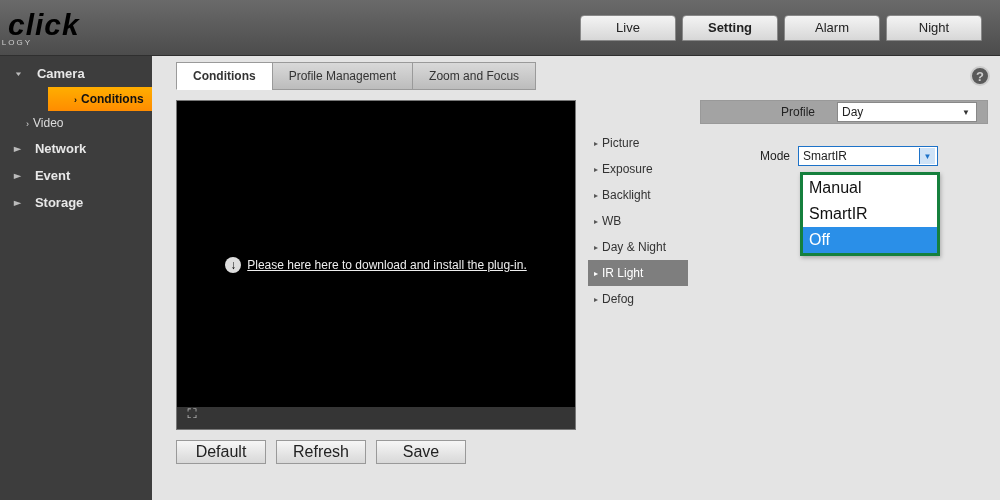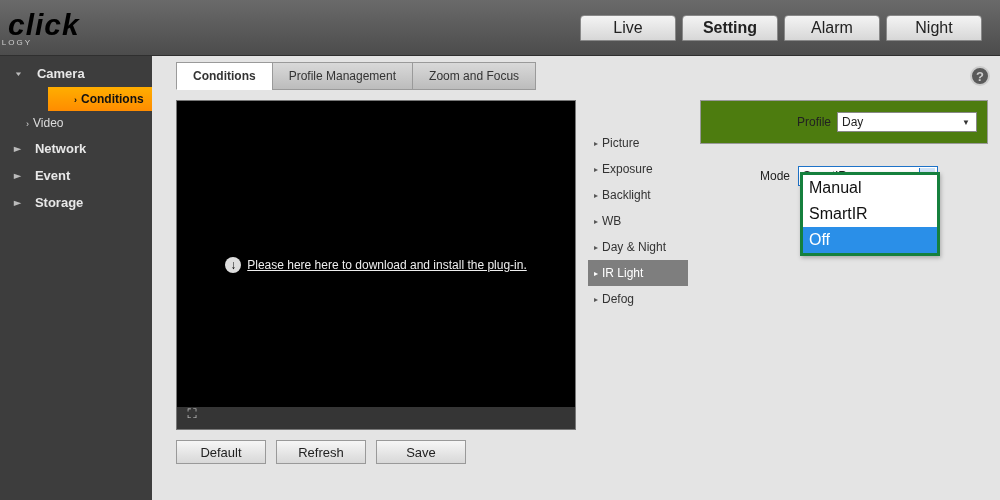--- a/index.html
+++ b/index.html
@@ -16,21 +16,21 @@
   }
   .logo-main { font-size: 30px; font-weight: bold; letter-spacing: 1px; font-style: italic;}
   .logo-sub { font-size: 8px; letter-spacing: 2px; margin-left: -52px; margin-top: -4px; color:#cfcfcf;}
   .logo-wrap { display:flex; flex-direction:column; align-items:flex-start; }
   .spacer { flex: 1; }
   .top-tabs { display: flex; gap: 6px; margin-right: 10px; }
   .top-tab {
     width: 96px; height: 26px;
     background: linear-gradient(#f4f4f4,#d7d7d7);
     border: 1px solid #888; border-radius: 4px 4px 0 0;
-    font-size: 16px; color: #222;
+    font-size: 13px; color: #222;
     display:flex; align-items:center; justify-content:center;
     cursor: pointer;
   }
   .top-tab.active { font-weight: bold; }
 
   
   .body { display: flex; height: calc(500px - 56px); }
 
   
   .sidebar {
@@ -146,27 +146,27 @@
   .catlist .cat.active {
     background: #7e7e7e; color: #fff;
   }
   .catlist .cat.active .tri { color:#fff; }
 
   .rightcol {
     flex:1;
     position: relative;
   }
   .profile-row {
-    background: #4d7c0f;
-    height: 44px;
+    background: #a3a3a3;
+    height: 24px;
     display:flex; align-items:center; justify-content:flex-end;
     padding: 0 10px;
     font-size:12px; color:#222;
     border:1px solid #999;
-    gap:6px;
+    gap:22px;
     margin-bottom: 22px;
   }
   .profile-select, .mode-select {
     height:20px; border:1px solid #888; background:#fff;
     font-size:12px; padding: 1px 18px 1px 4px;
     position:relative;
     display:inline-flex; align-items:center;
     cursor:pointer;
   }
   .profile-select { width:140px; }
@@ -202,21 +202,21 @@
   }
 
   .action-row {
     display:flex; gap:10px;
     margin-top: 10px; margin-left:12px;
   }
   .btn {
     width:90px; height:24px;
     background: linear-gradient(#f6f6f6,#d8d8d8);
     border:1px solid #999;
-    font-size:13px; color:#222;
+    font-size:16px; color:#222;
     display:flex; align-items:center; justify-content:center;
     cursor:pointer;
   }
 </style>
 </head>
 <body>
 
 <div class="header">
   <div class="logo-wrap">
     <span class="logo-main">click</span>

